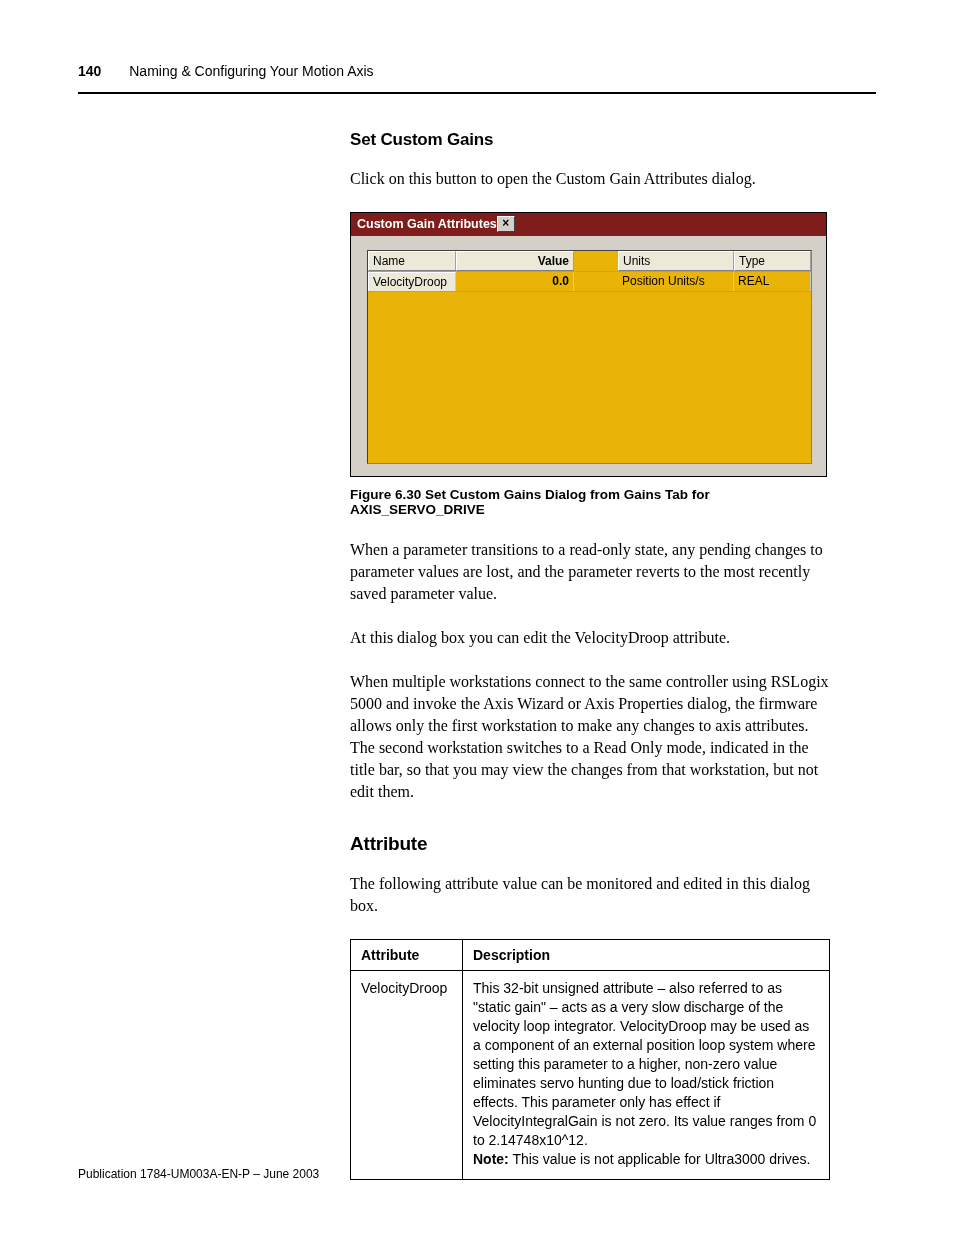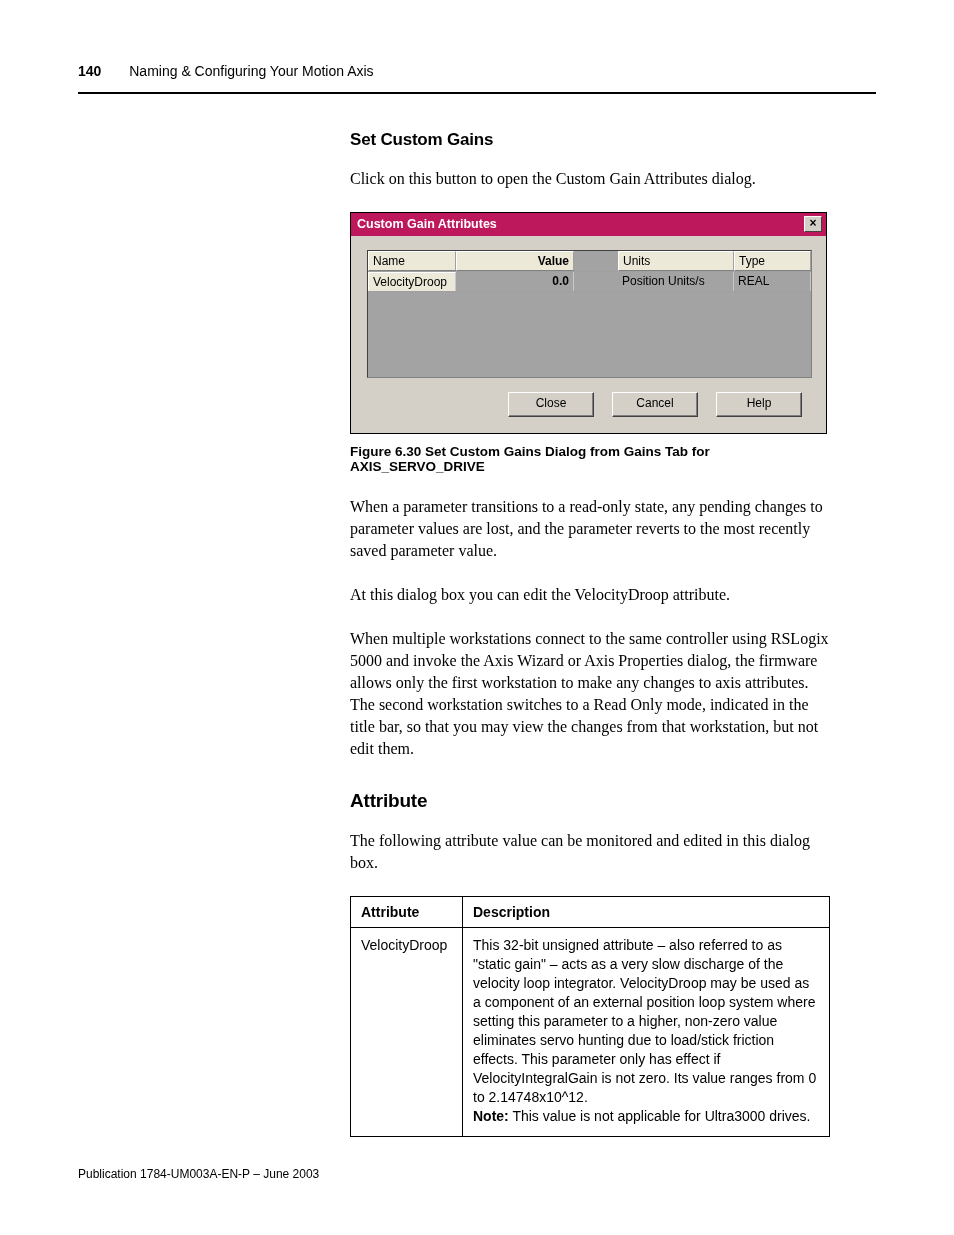--- a/index.html
+++ b/index.html
@@ -78,27 +78,26 @@
 
   
   .dialog {
     width: 475px;
     background: #d4d0c8;
     border: 1px solid #000;
     margin-bottom: 2px;
   }
   .dialog-title {
     padding: 3px 4px 4px 6px;
-    background: #be185d;
+    background: #7f1d1d;
     color: #fff;
     font-family: Tahoma, Arial, sans-serif;
     font-weight: 700;
     font-size: 12.5px;
     display: flex;
-    justify-content: space-between;
     align-items: center;
   }
   .closebtn {
     width: 16px;
     height: 14px;
     background: #d4d0c8;
     border-top: 1px solid #fff;
     border-left: 1px solid #fff;
     border-right: 1px solid #404040;
     border-bottom: 1px solid #404040;
@@ -106,27 +105,27 @@
     font-family: Arial, sans-serif;
     font-size: 12px;
     line-height: 12px;
     font-weight: 700;
     text-align: center;
   }
   .dialog-body {
     padding: 14px 14px 12px 16px;
   }
   .grid {
-    background: #a3a3a3;
+    background: #eab308;
     border: 1px solid #808080;
     border-top: 1px solid #404040;
     border-left: 1px solid #404040;
     width: 100%;
     box-sizing: border-box;
-    height: 128px;
+    height: 214px;
   }
   .grid-row {
     display: flex;
     border-bottom: 1px solid #a0a0a0;
   }
   .grid-hdr .cell {
     background: #ece9d8;
     font-family: "MS Sans Serif", Tahoma, Arial, sans-serif;
     font-size: 12px;
     padding: 2px 4px;
@@ -241,25 +240,20 @@
             <div class="cell c-value">Value</div>
             <div class="cell c-units">Units</div>
             <div class="cell c-type">Type</div>
           </div>
           <div class="grid-row grid-data">
             <div class="cell c-name">VelocityDroop</div>
             <div class="cell c-value">0.0</div>
             <div class="cell c-units">Position Units/s</div>
             <div class="cell c-type">REAL</div>
           </div>
-        </div>
-        <div class="dialog-buttons">
-          <div class="winbtn">Close</div>
-          <div class="winbtn">Cancel</div>
-          <div class="winbtn">Help</div>
         </div>
       </div>
     </div>
 
     <div class="caption">Figure 6.30 Set Custom Gains Dialog from Gains Tab for AXIS_SERVO_DRIVE</div>
 
     <p class="body">When a parameter transitions to a read-only state, any pending changes to parameter values are lost, and the parameter reverts to the most recently saved parameter value.</p>
     <p class="body">At this dialog box you can edit the VelocityDroop attribute.</p>
     <p class="body">When multiple workstations connect to the same controller using RSLogix 5000 and invoke the Axis Wizard or Axis Properties dialog, the firmware allows only the first workstation to make any changes to axis attributes. The second workstation switches to a Read Only mode, indicated in the title bar, so that you may view the changes from that workstation, but not edit them.</p>
 

